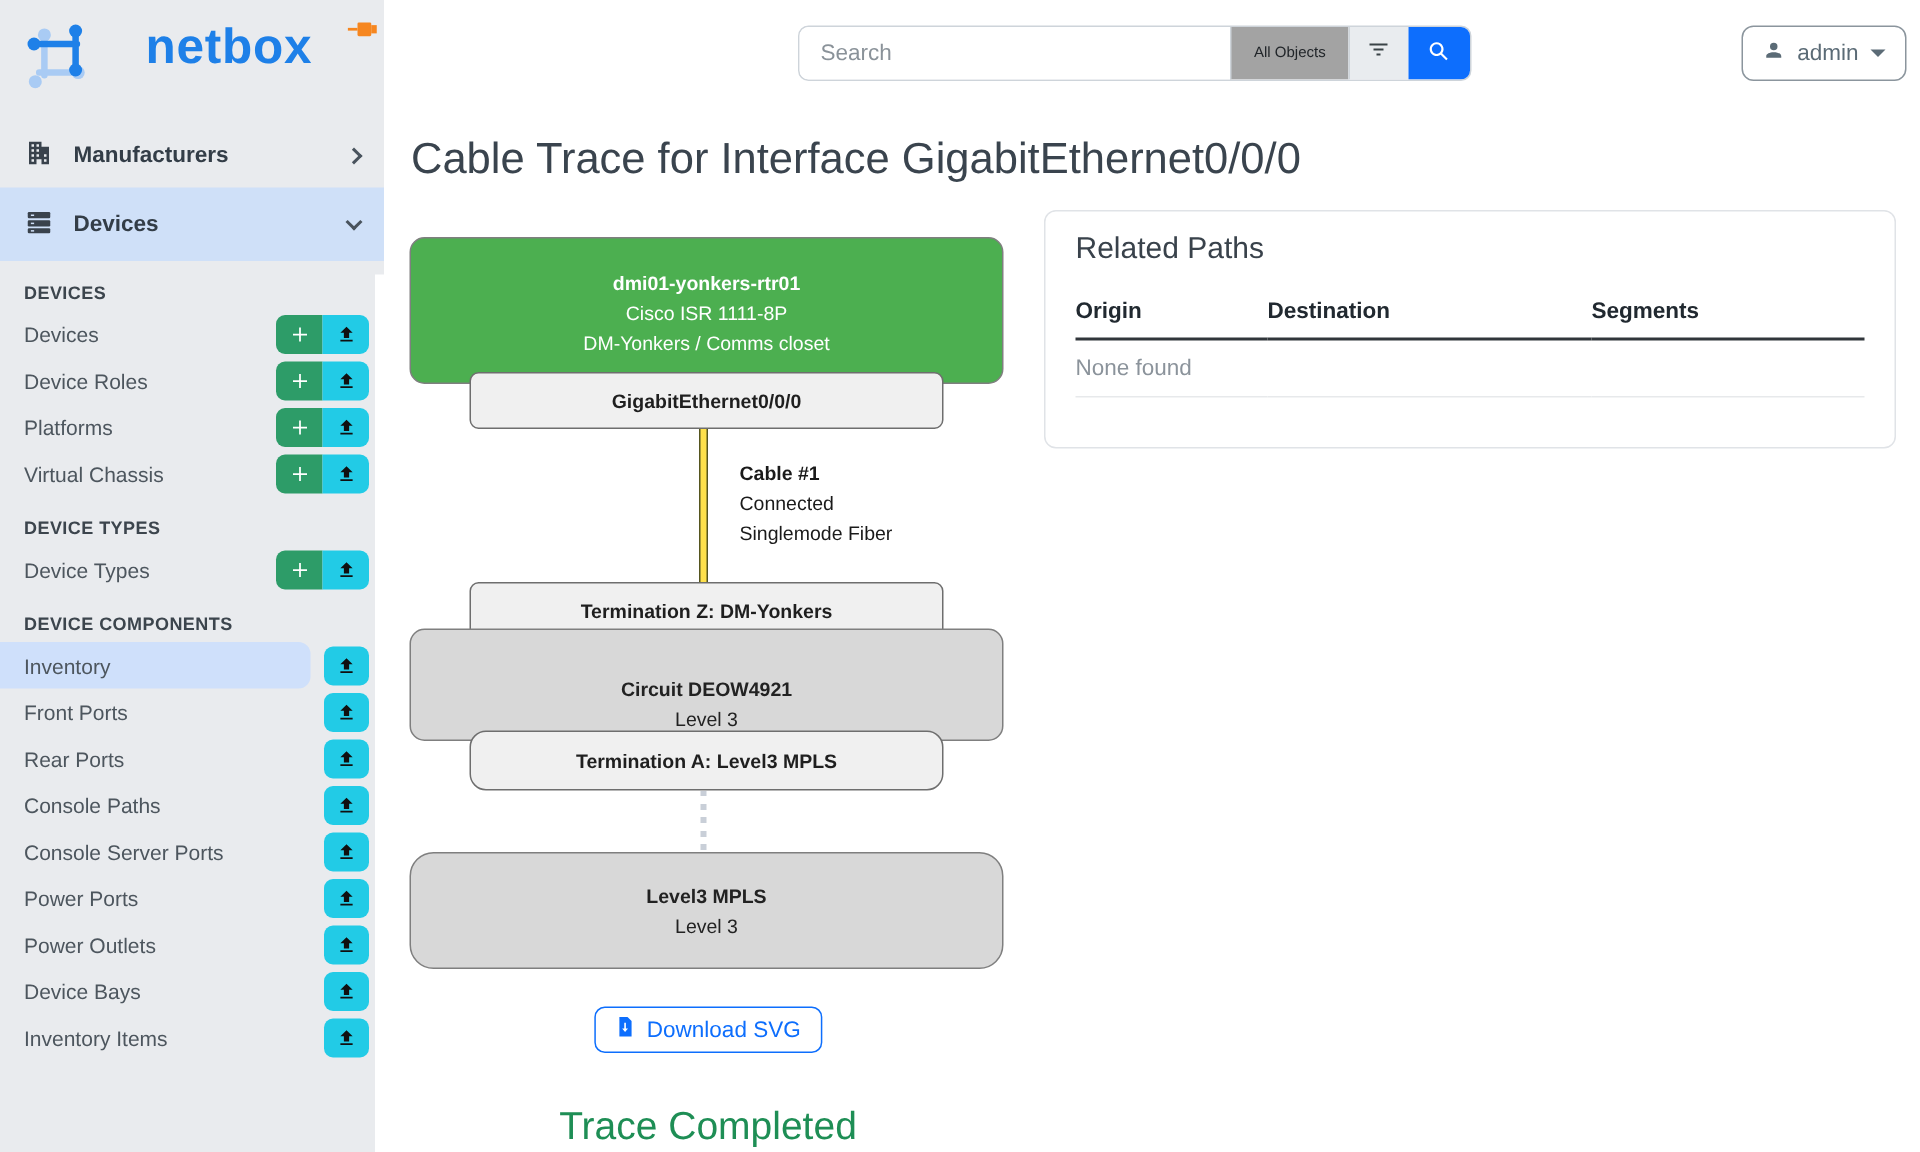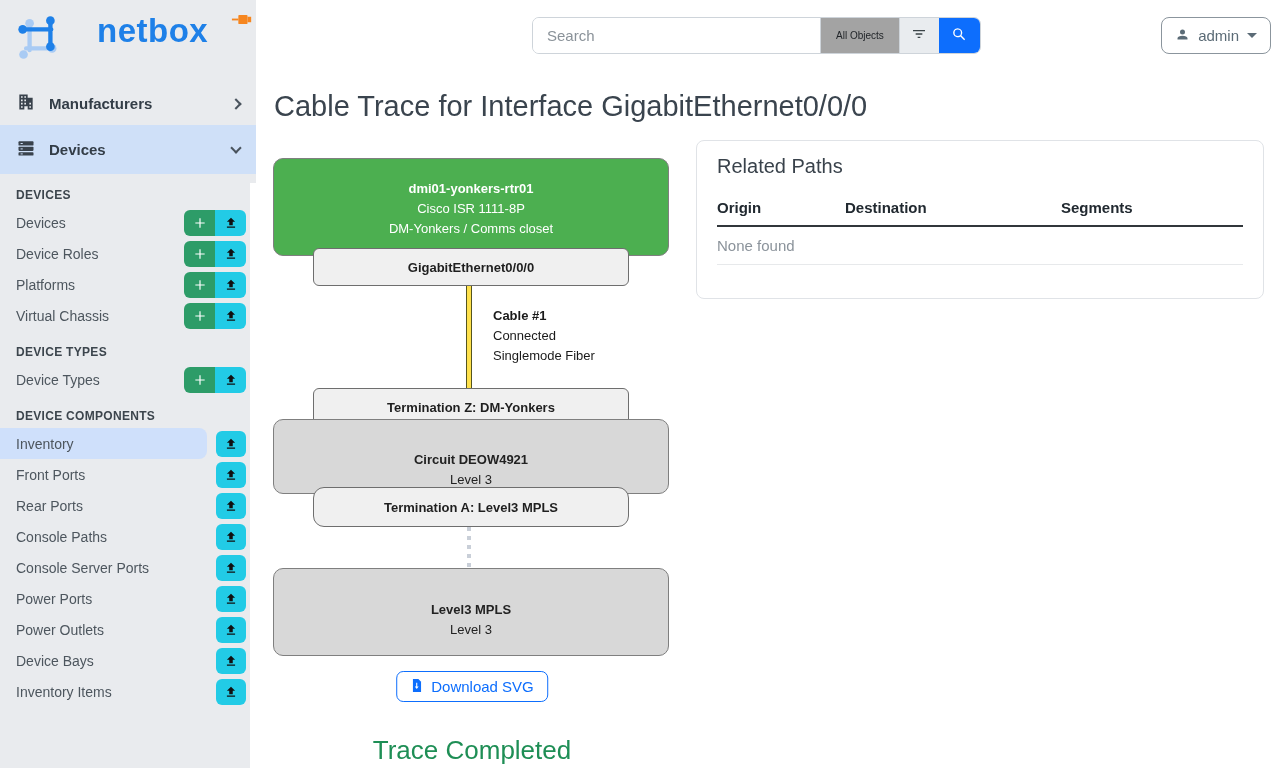--- a/index.html
+++ b/index.html
@@ -65,21 +65,21 @@
   .page-title { position:absolute; left:274px; top:71px; font-size:29px; font-weight:400; color:#3a444e; }
   
   .trace-wrap { position:absolute; left:273px; top:158px; width:398px; height:610px; }
   .node-big {
     position:absolute; left:0; width:396px; border:1px solid #7f7f7f; border-radius:10px;
     text-align:center; font-size:13px; line-height:20px; cursor:pointer;
   }
   .device-box { top:0; height:98px; background:#4caf50; color:#ffffff; padding-top:20px; }
   .gray-box { background:#d8d8d8; color:#222; }
   .circuit-box { top:261px; height:75px; padding-top:30px; }
-  .pn-box { top:410px; height:88px; padding-top:31px; }
+  .pn-box { top:410px; height:78px; padding-top:19px;border-radius:16px; }
   .node-title { font-weight:bold; }
   .node-small {
     position:absolute; left:40px; width:316px; height:38px; background:#f0f0f0;
     border:1px solid #6e6e6e; border-radius:6px; display:flex; align-items:center; justify-content:center;
     font-size:13px; font-weight:bold; color:#1f1f1f; cursor:pointer;
   }
   .iface-box { top:90px; }
   .termz-box { top:230px; }
   .terma-box { top:329px; height:40px;border-radius:11px; }
   .cable-line {

